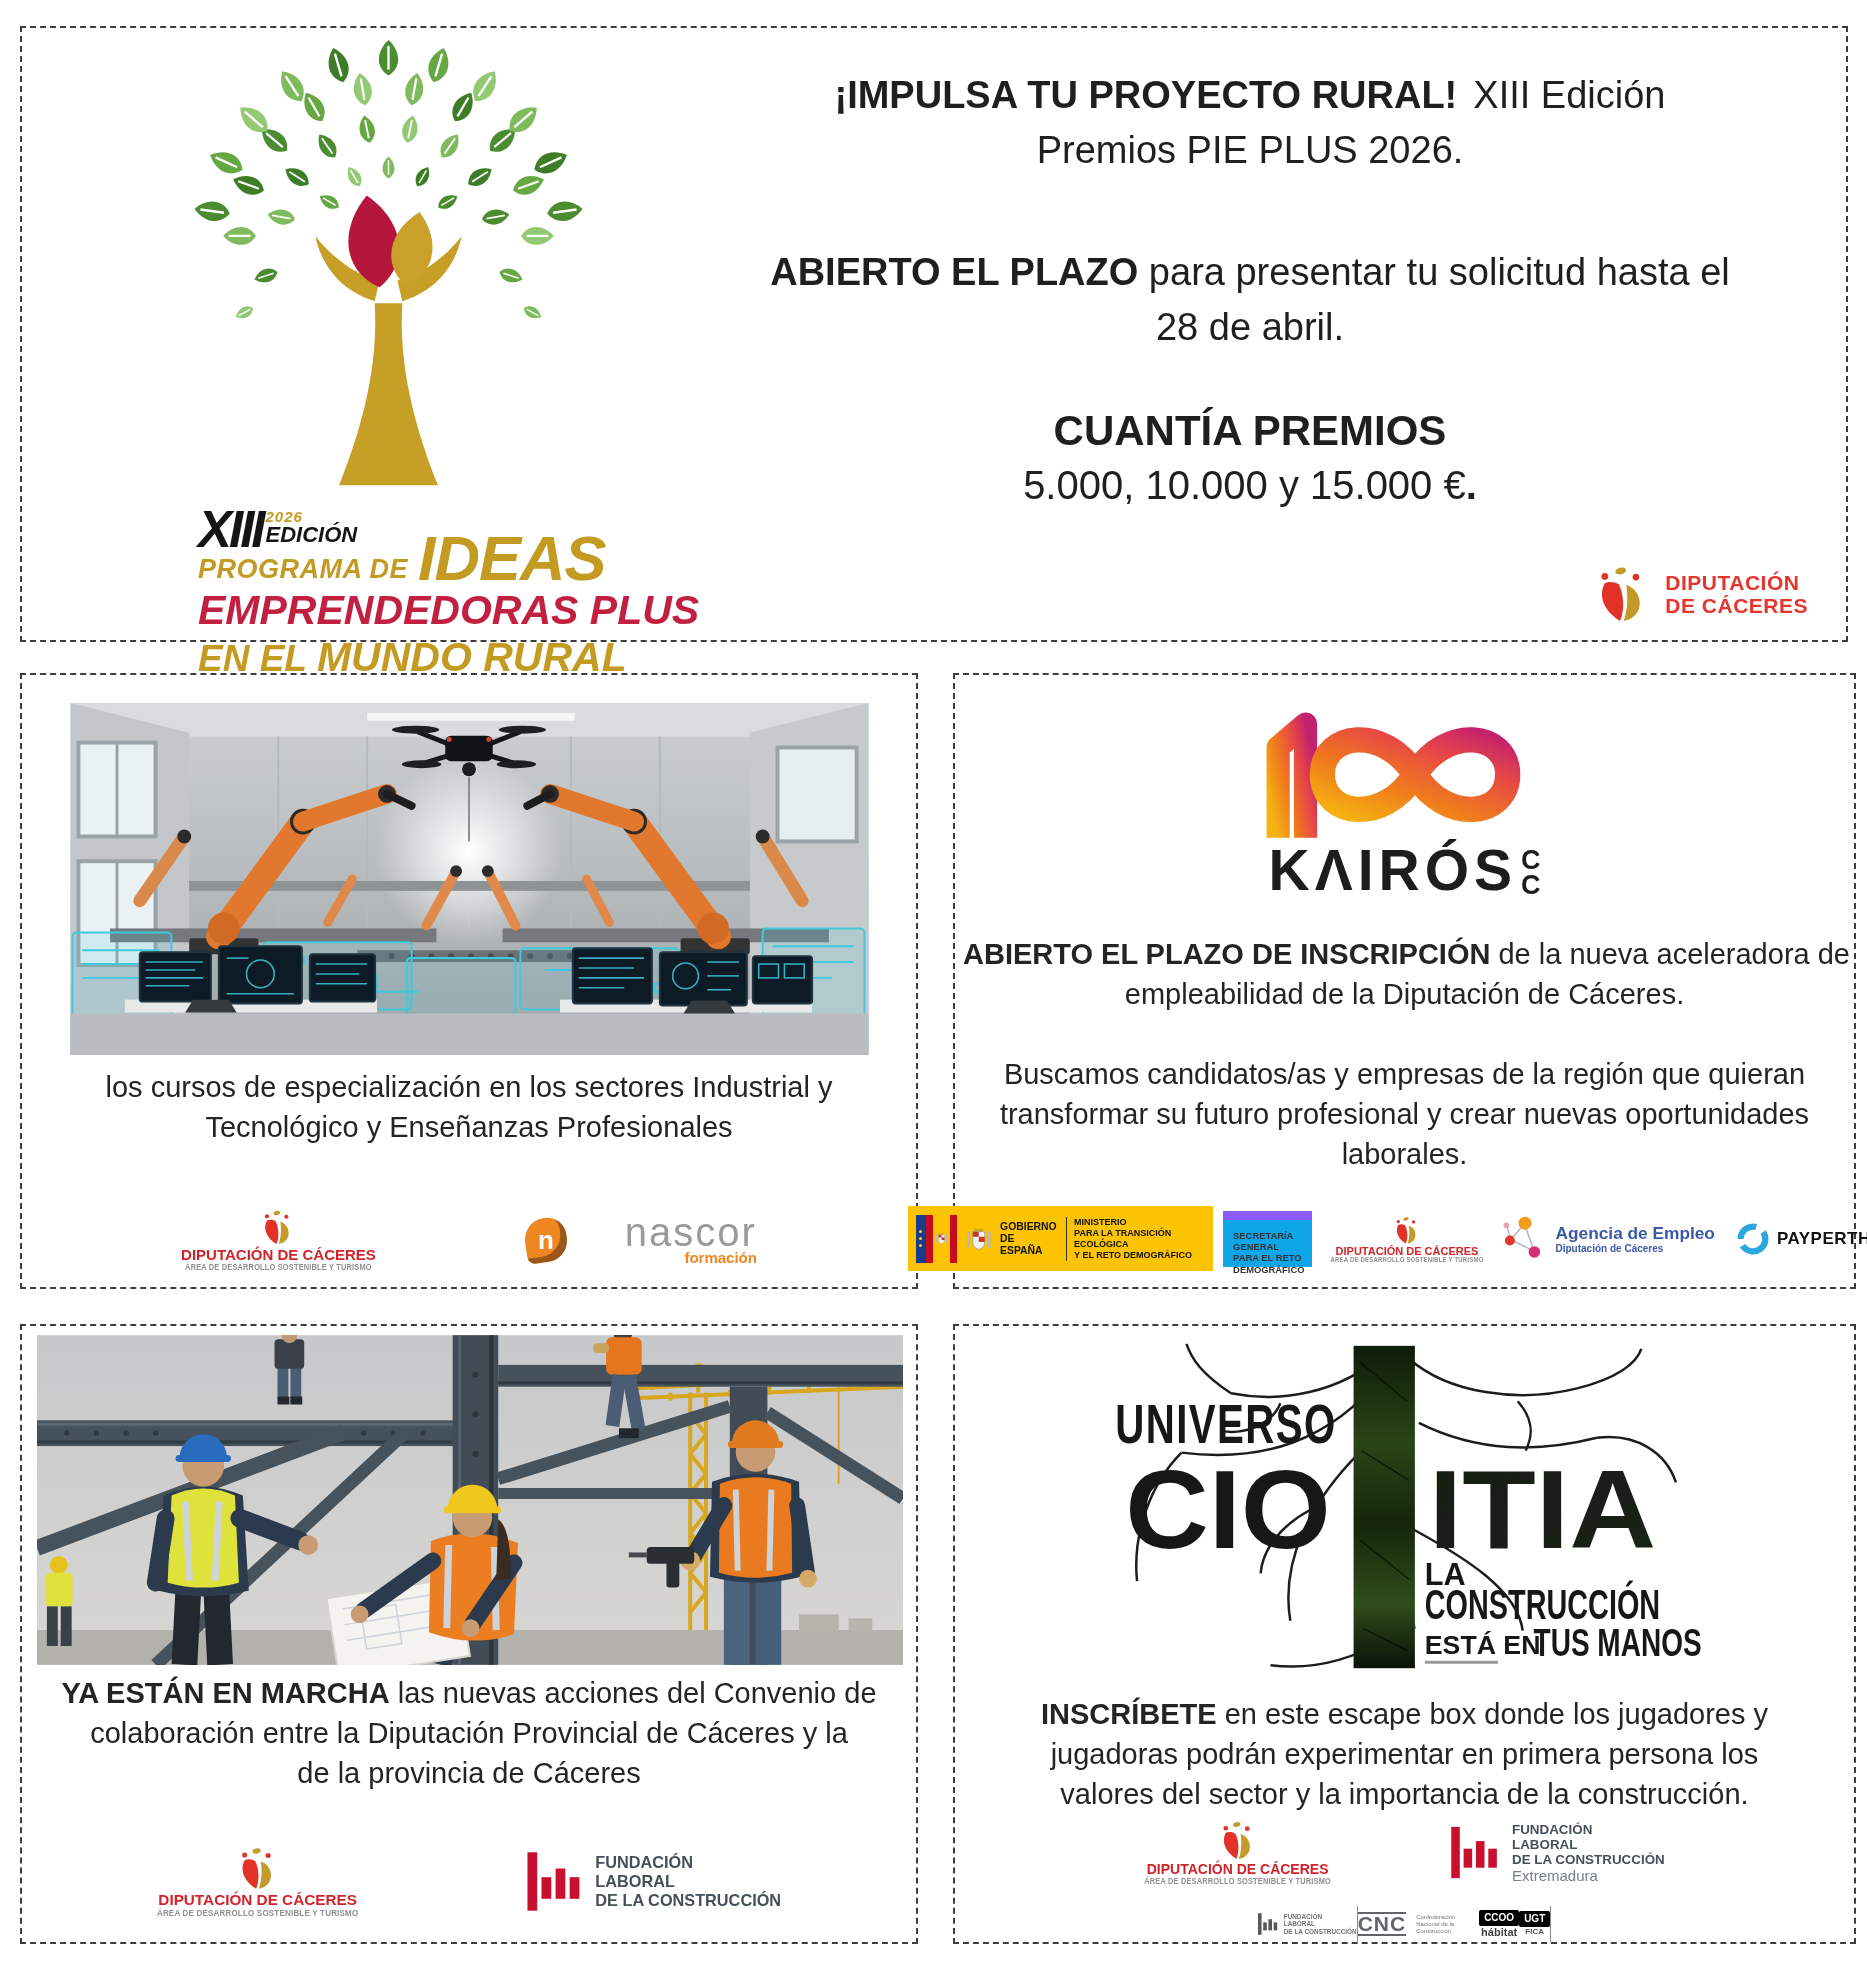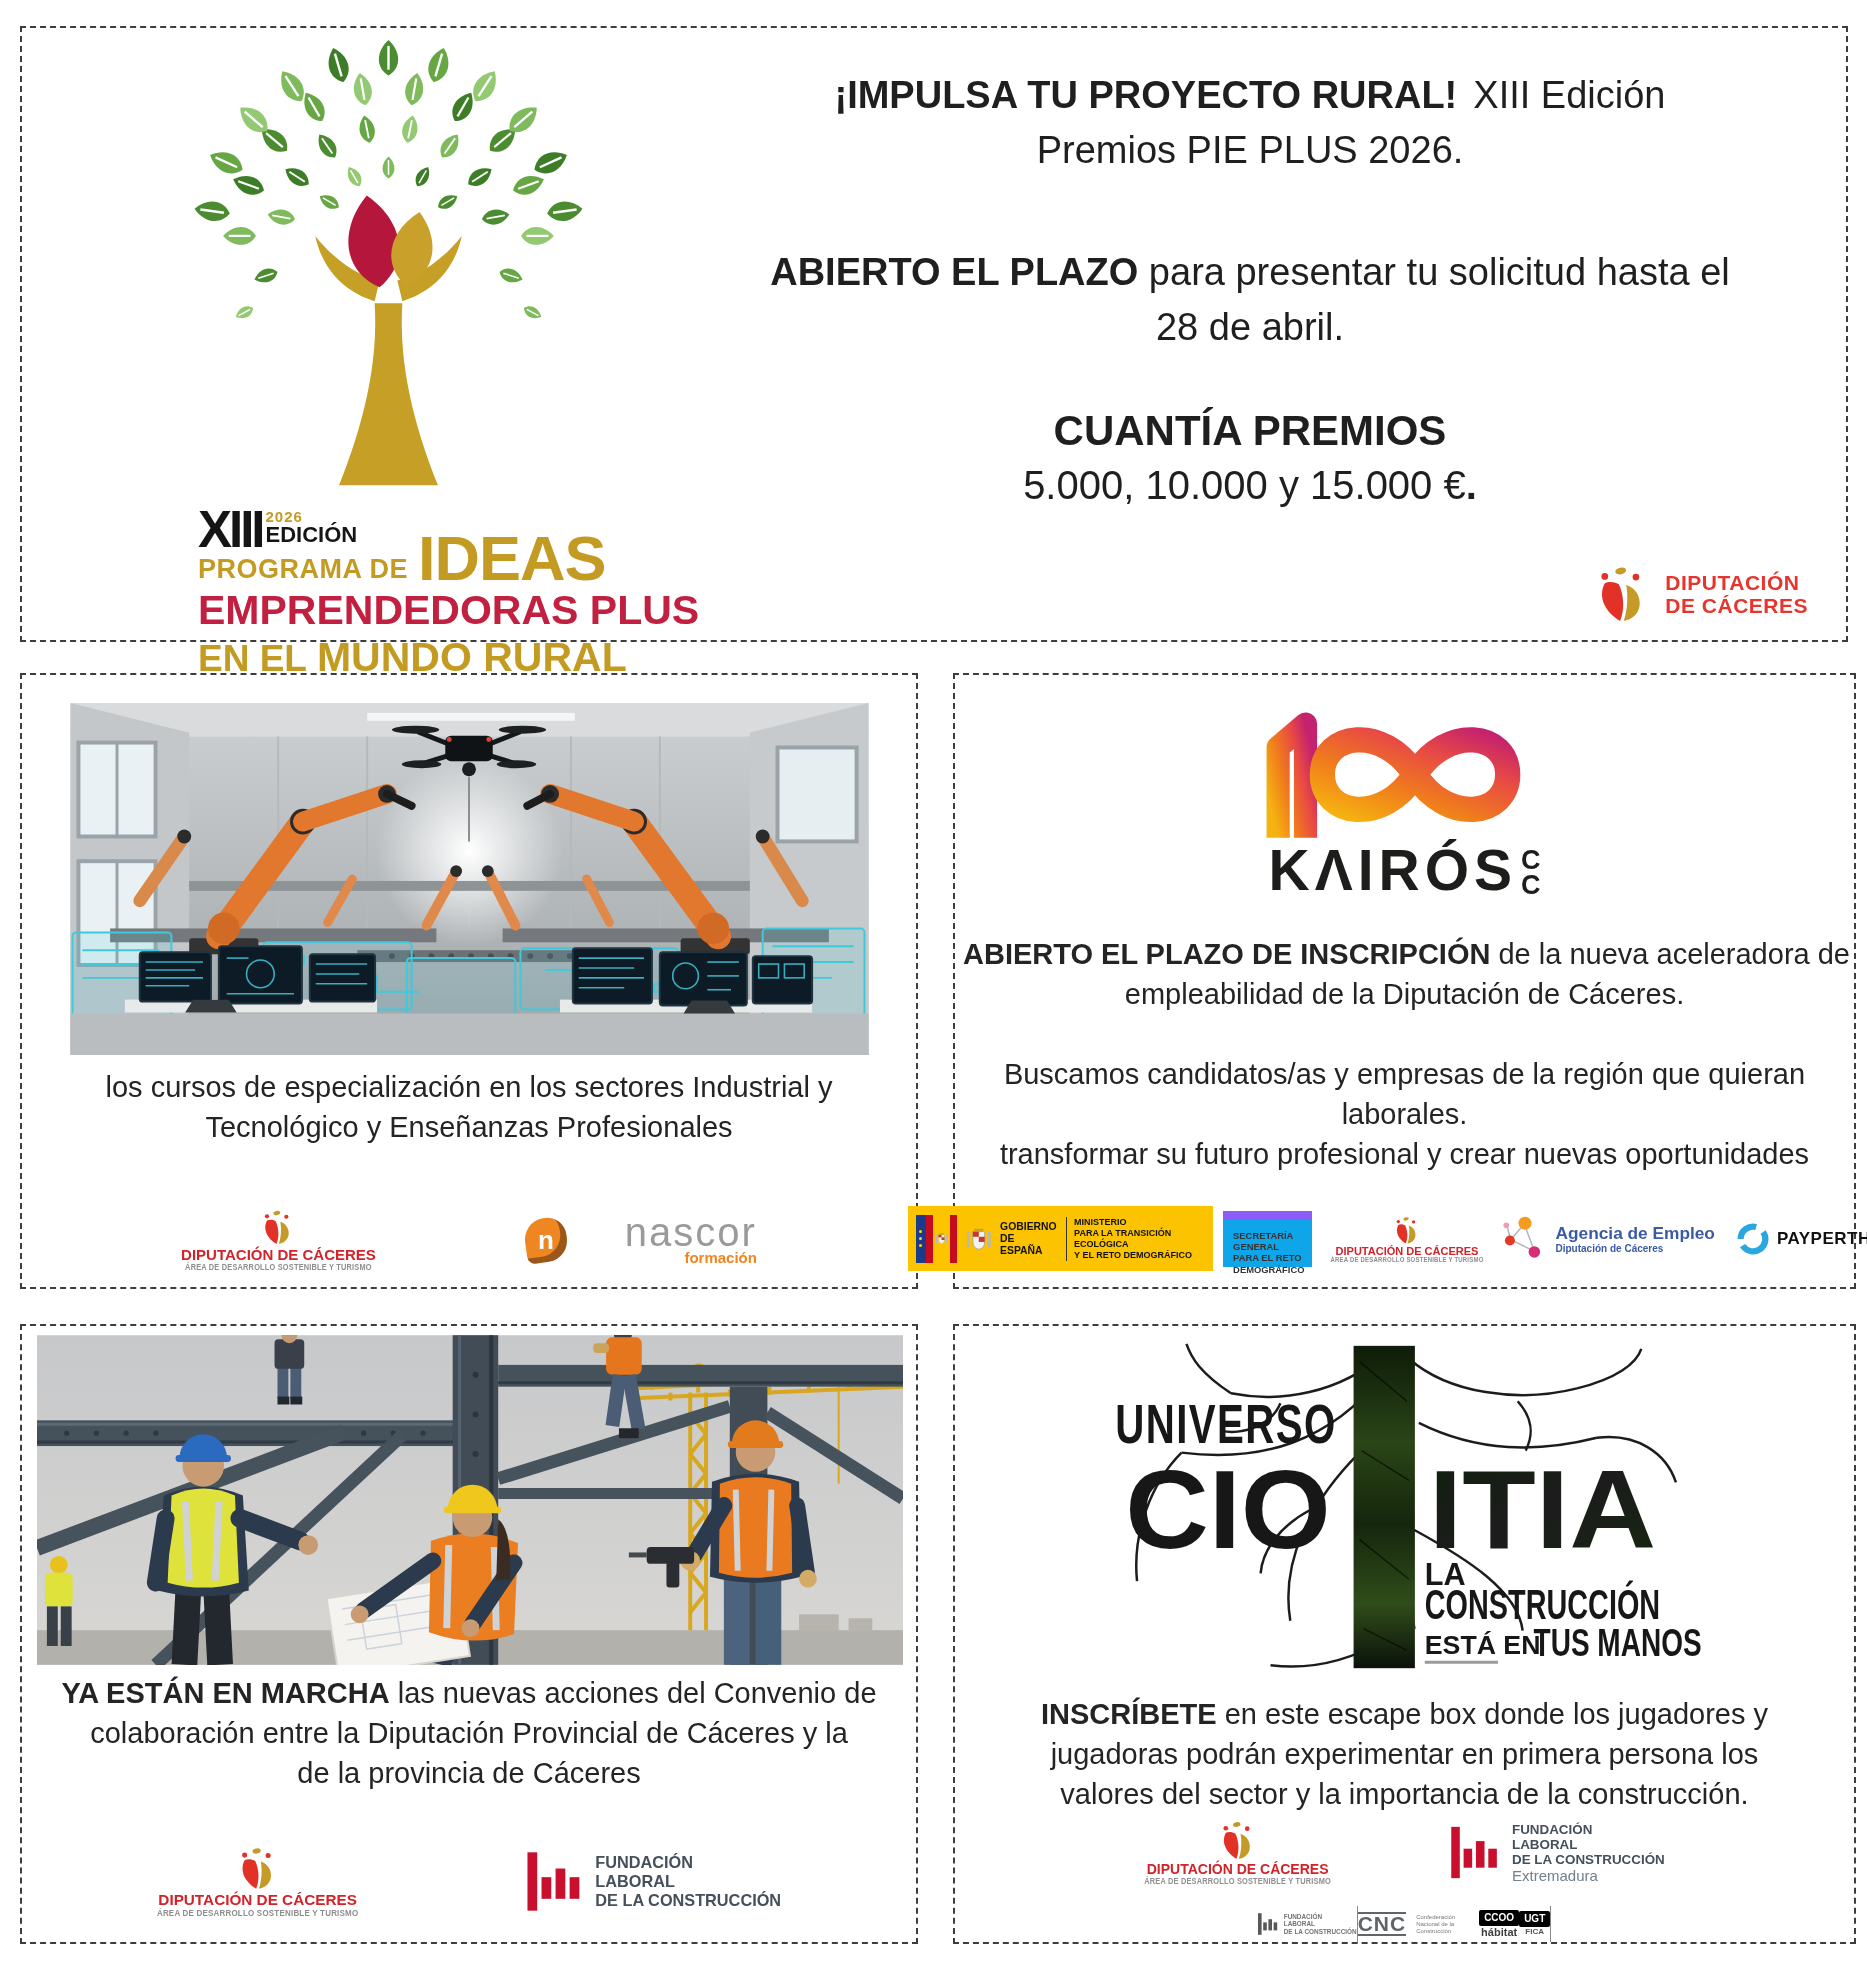--- a/index.html
+++ b/index.html
@@ -7,21 +7,21 @@
   .page{position:relative;width:1867px;height:1980px;background:#fff;overflow:hidden;}
   .card{position:absolute;border:2px dashed #3d3d3d;background:#fff;box-sizing:border-box;}
   #card-header{left:20px;top:26px;width:1828px;height:616px;}
   #card-courses{left:20px;top:673px;width:898px;height:616px;}
   #card-kairos{left:953px;top:673px;width:903px;height:616px;}
   #card-construction{left:20px;top:1324px;width:898px;height:620px;}
   #card-cionitia{left:953px;top:1324px;width:903px;height:620px;}
 
   
   #tree-svg{position:absolute;left:119px;top:10px;width:495px;height:467px;}
-  .lt{position:absolute;left:176px;top:481px;width:653px;line-height:1;}
+  .lt{position:absolute;left:176px;top:481px;width:653px;line-height:1;font-style:italic;}
   .lt-grid{display:flex;align-items:flex-end;}
   .lt-r1{display:flex;align-items:flex-start;}
   .lt-xiii{font-size:51px;font-weight:900;letter-spacing:-3px;line-height:42px;color:#151515;}
   .lt-stack{display:flex;flex-direction:column;margin-left:3px;}
   .lt-2026{font-size:15px;font-weight:800;color:#c49b22;line-height:15px;letter-spacing:1px;}
   .lt-edicion{font-size:22px;font-weight:800;color:#151515;line-height:21px;}
   .lt-programa{font-size:27px;font-weight:700;color:#c49b22;margin-top:5px;letter-spacing:0.5px;}
   .lt-ideas{font-size:63px;font-weight:800;color:#c49b22;line-height:50px;letter-spacing:-1px;margin-left:10px;}
   .lt-empre{font-size:41px;font-weight:800;color:#c22040;margin-top:7px;letter-spacing:0;}
   .lt-mundo{font-size:41px;font-weight:800;color:#c49b22;margin-top:6px;}
@@ -571,22 +571,22 @@
             <span>C</span>
         </span>
       </div>
     </div>
 
     <div class="card-text" id="kairos-text">
       <div class="line"><b>ABIERTO EL PLAZO DE INSCRIPCIÓN</b><span> de la nueva aceleradora de</span></div>
       <div class="line">empleabilidad de la Diputación de Cáceres.</div>
       <div class="line"></div>
       <div class="line">Buscamos candidatos/as y empresas de la región que quieran</div>
+      <div class="line">transformar su futuro profesional y crear nuevas oportunidades</div>
       <div class="line">laborales.</div>
-      <div class="line">transformar su futuro profesional y crear nuevas oportunidades</div>
     </div>
 
     <div class="logos-row" id="kairos-logos">
       <div class="gob">
         <div class="gob-flag">
           <div class="gf-eu">
               <span class="gf-star"></span>
               <span class="gf-star"></span>
               <span class="gf-star"></span>
             </div>

